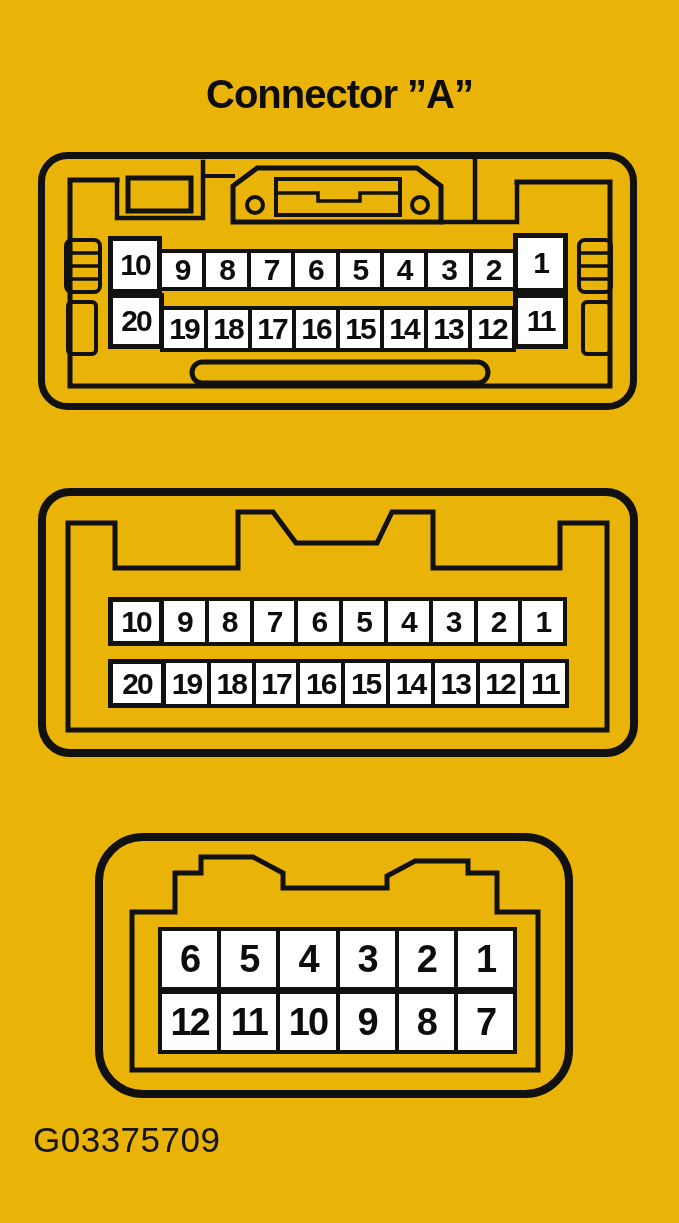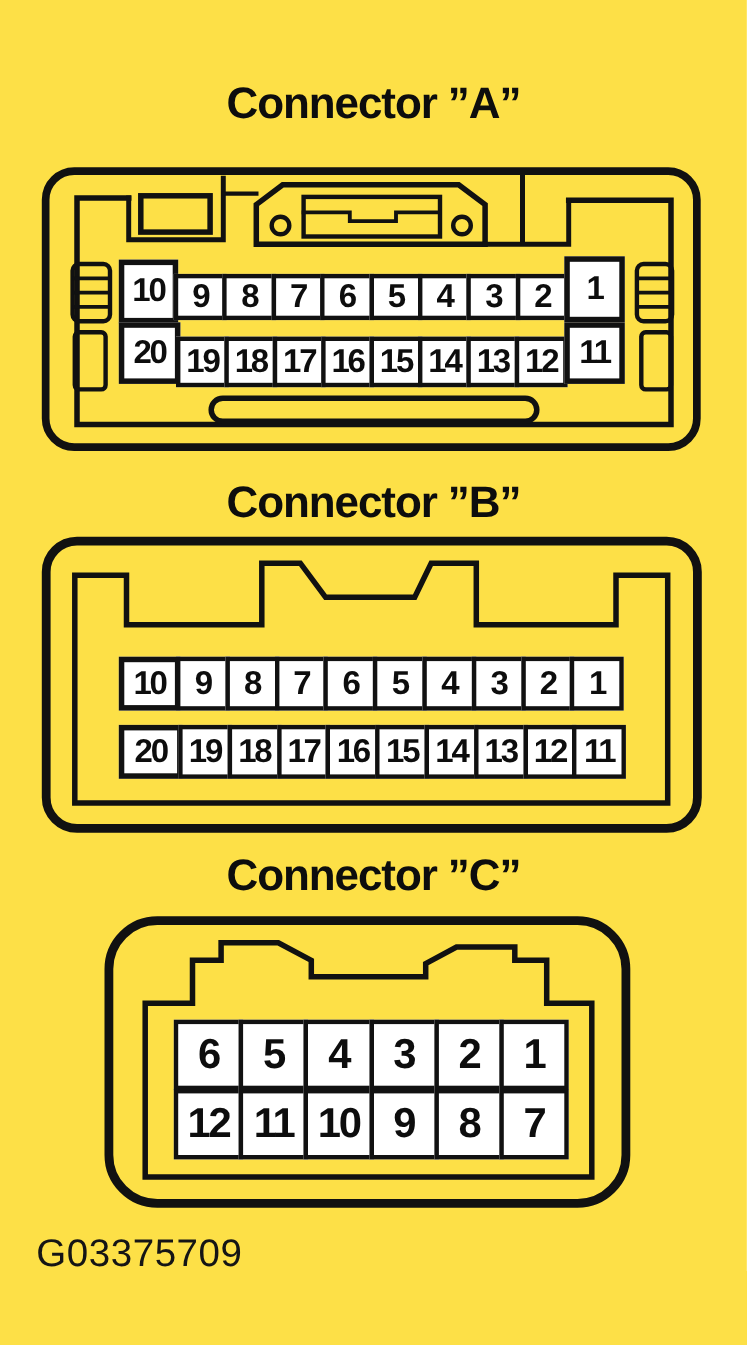--- a/index.html
+++ b/index.html
@@ -1,19 +1,19 @@
 <!DOCTYPE html>
 <html><head>
 <meta charset="utf-8">
 <style>
   html,body{margin:0;padding:0;background:#fff;}
   #page{
     position:relative;
     width:679px;height:1223px;
-    background:#fde047;
+    background:#eab308;
     overflow:hidden;
     font-family:"Liberation Sans", sans-serif;
     color:#111;
   }
   #art{position:absolute;left:0;top:0;}
   .conn-title{
     position:absolute;
     left:0;width:679px;
     text-align:center;
     font-weight:700;
@@ -89,22 +89,20 @@
 
     <g>
       <rect x="99" y="837" width="470" height="257" rx="44" stroke-width="8"></rect>
       <path d="M132,1070 L132,912 L175,912 L175,873 L201,873 L201,857 L253,857 L283,873
                L283,888 L387,888 L387,876 L415,861 L468,861 L468,873 L497,873 L497,912
                L538,912 L538,1070 Z" stroke-width="5"></path>
     </g>
   </svg>
 
   <div class="conn-title" style="top:72px">Connector ”A”</div>
-  <div class="conn-title" style="top:435px">Connector ”B”</div>
-  <div class="conn-title" style="top:774px">Connector ”C”</div>
 
   <div id="pins-root">
       <div class="pin-cell" style="left: 108px; top: 236px; width: 54px; height: 58px; border-width: 5px; font-size: 30px;">10</div>
       <div class="pin-cell" style="left: 158px; top: 249px; width: 48.4px; height: 42px; border-width: 4px; font-size: 30px;">9</div>
       <div class="pin-cell" style="left: 202.4px; top: 249px; width: 48.4px; height: 42px; border-width: 4px; font-size: 30px;">8</div>
       <div class="pin-cell" style="left: 246.8px; top: 249px; width: 48.4px; height: 42px; border-width: 4px; font-size: 30px;">7</div>
       <div class="pin-cell" style="left: 291.2px; top: 249px; width: 48.4px; height: 42px; border-width: 4px; font-size: 30px;">6</div>
       <div class="pin-cell" style="left: 335.6px; top: 249px; width: 48.4px; height: 42px; border-width: 4px; font-size: 30px;">5</div>
       <div class="pin-cell" style="left: 380px; top: 249px; width: 48.4px; height: 42px; border-width: 4px; font-size: 30px;">4</div>
       <div class="pin-cell" style="left: 424.4px; top: 249px; width: 48.4px; height: 42px; border-width: 4px; font-size: 30px;">3</div>

